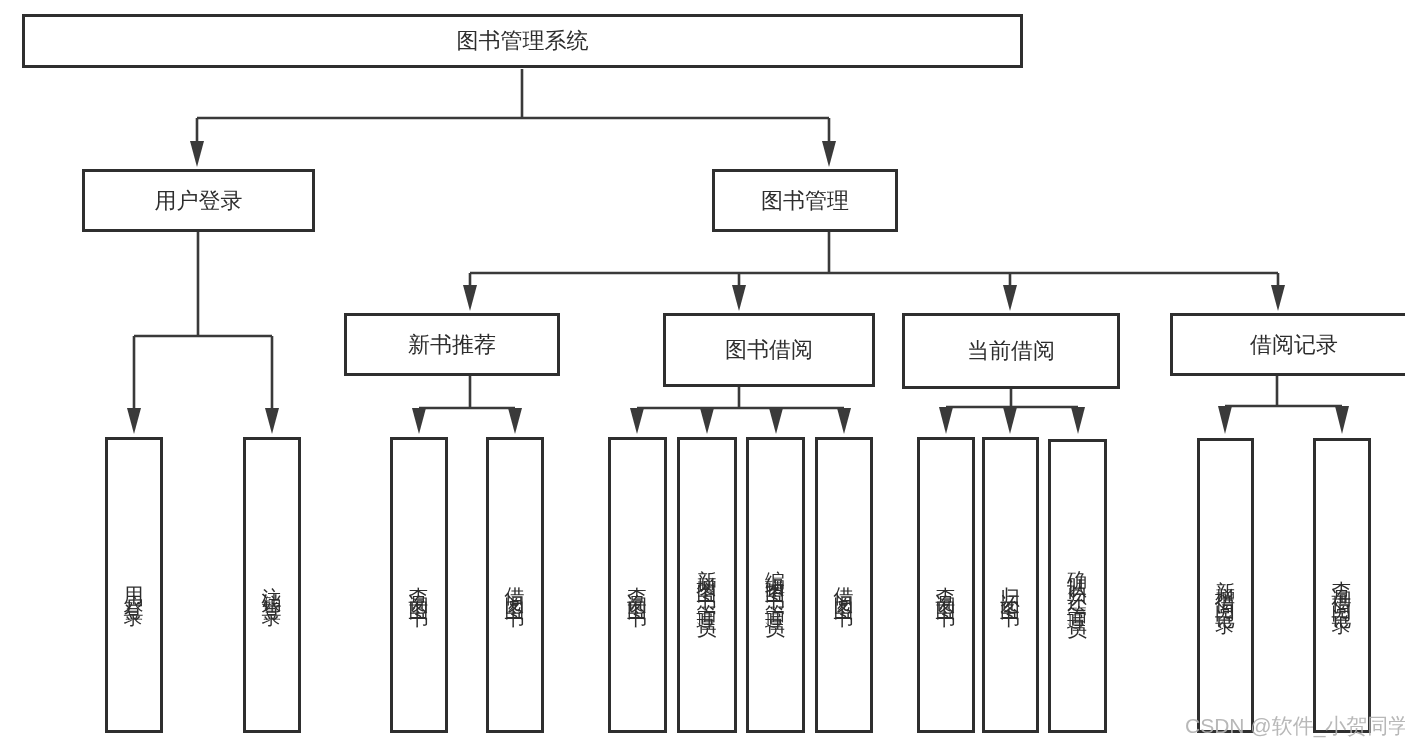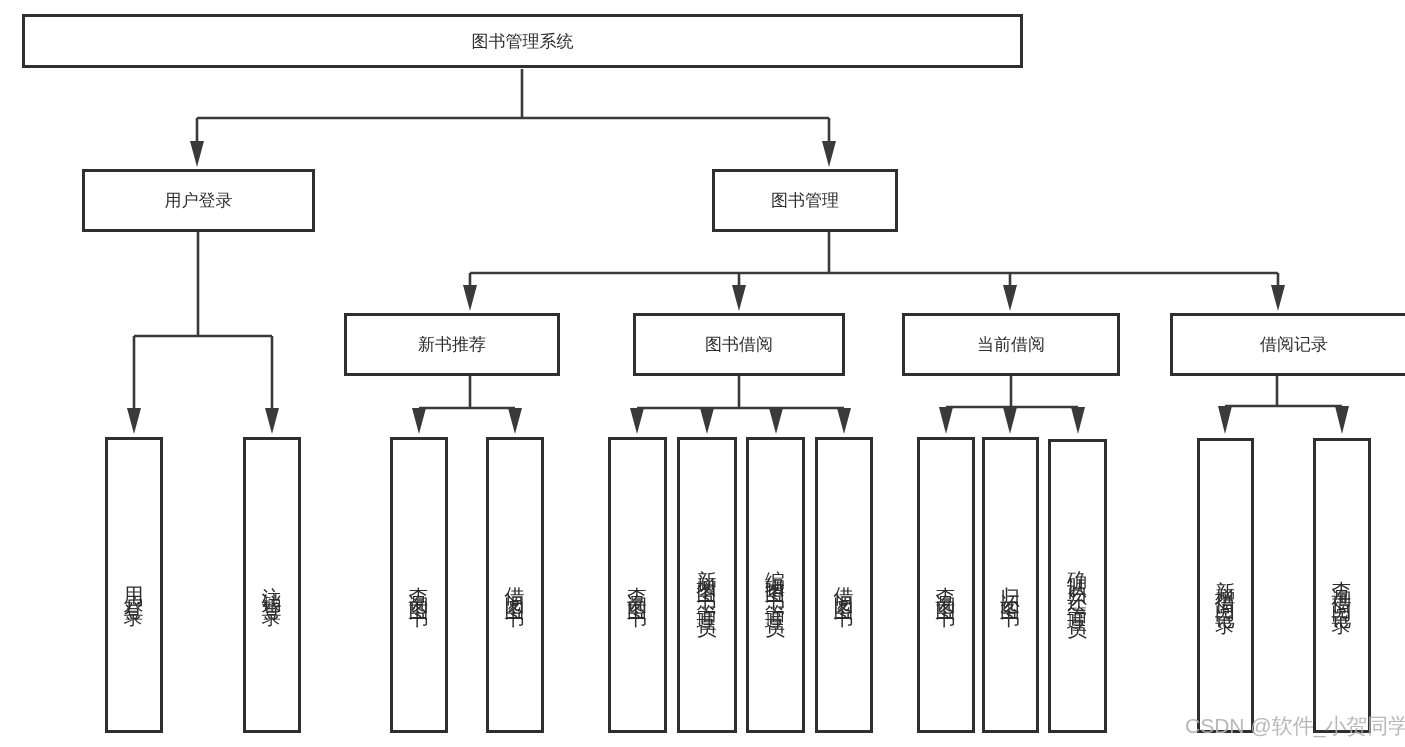--- a/index.html
+++ b/index.html
@@ -26,21 +26,21 @@
     box-sizing: border-box;
     border: 3px solid #2f2f2f;
     background: #ffffff;
     display: flex;
     align-items: center;
     justify-content: center;
     z-index: 1;
   }
   .box .lbl {
     color: #2d2d2d;
-    font-size: 17px;
+    font-size: 22px;
     line-height: 1;
     white-space: nowrap;
   }
   .box.v .lbl {
     writing-mode: vertical-rl;
     text-orientation: mixed;
     font-size: 20px;
     letter-spacing: 7px;
     white-space: normal;
   }
@@ -110,24 +110,24 @@
   <div class="box" style="left:82px;top:169px;width:233px;height:63px">
     <span class="lbl">用户登录</span>
   </div>
   <div class="box" style="left:712px;top:169px;width:186px;height:63px">
     <span class="lbl">图书管理</span>
   </div>
 
   <div class="box" style="left:344px;top:313px;width:216px;height:63px">
     <span class="lbl">新书推荐</span>
   </div>
-  <div class="box" style="left:633px;top:313px;width:212px;height:63px">
+  <div class="box" style="left:663px;top:313px;width:212px;height:74px">
     <span class="lbl">图书借阅</span>
   </div>
-  <div class="box" style="left:902px;top:313px;width:218px;height:63px">
+  <div class="box" style="left:902px;top:313px;width:218px;height:76px">
     <span class="lbl">当前借阅</span>
   </div>
   <div class="box" style="left:1170px;top:313px;width:248px;height:63px">
     <span class="lbl">借阅记录</span>
   </div>
 
   <div class="box v" style="left:105px;top:437px;width:58px;height:296px">
     <span class="lbl">用户登录</span>
   </div>
   <div class="box v" style="left:243px;top:437px;width:58px;height:296px">

